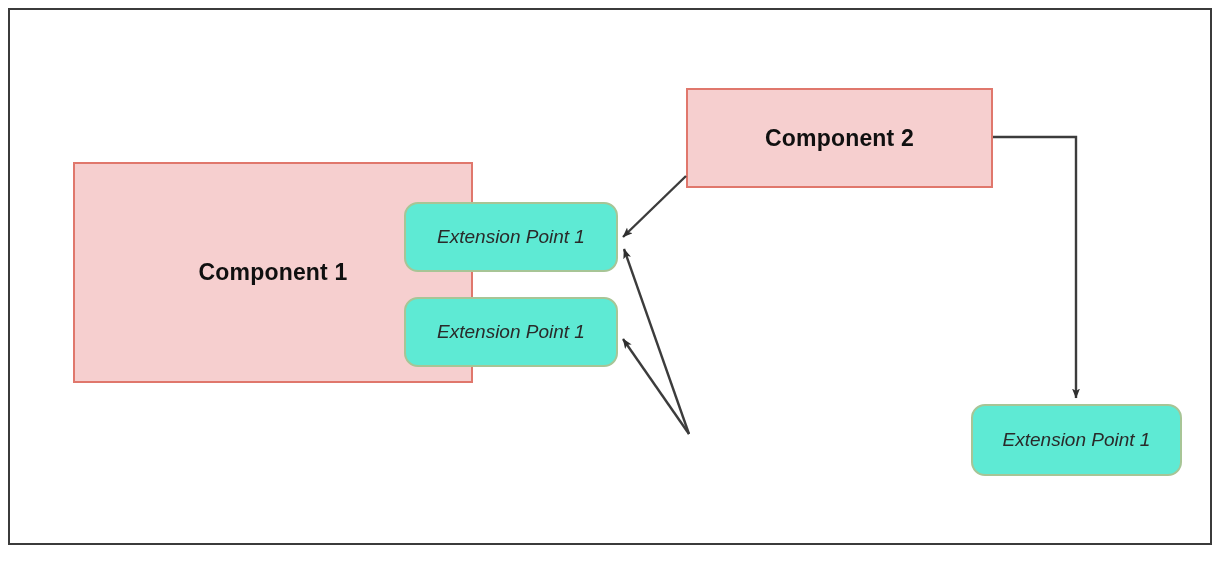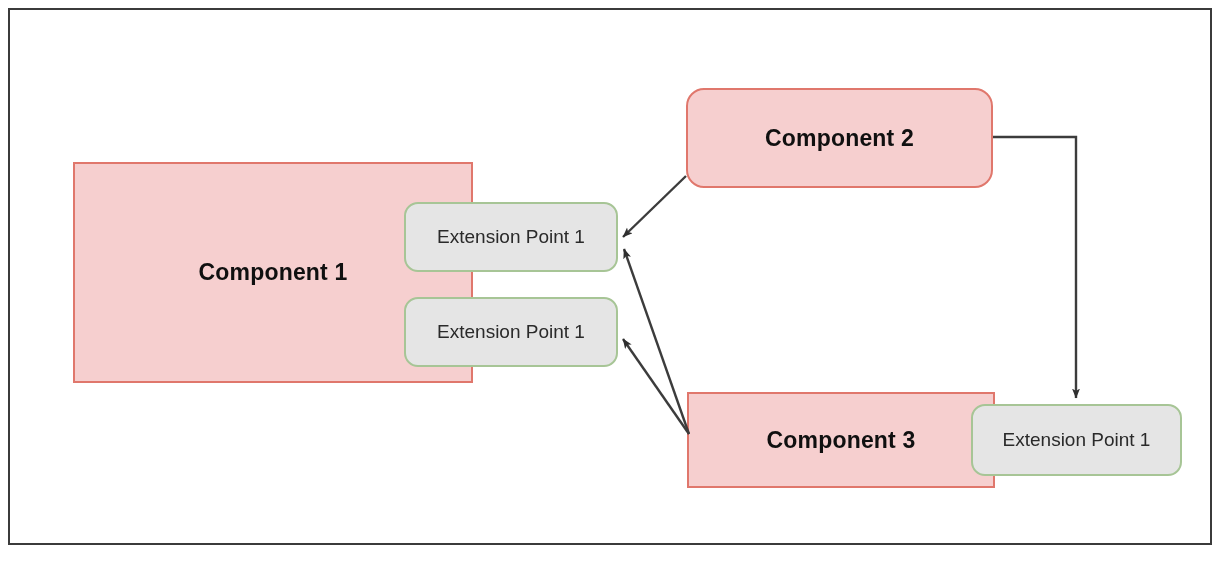--- a/index.html
+++ b/index.html
@@ -43,26 +43,27 @@
   }
   .component {
     background: #f6cfcf;
     border: 2px solid #e0776c;
     color: #101010;
     font-weight: bold;
     font-size: 23px;
     letter-spacing: 0.2px;
   }
   .extpoint {
-    background: #e5e5e5;
+    background: #5eead4;
     border: 2px solid #a7c596;
     border-radius: 14px;
     color: #2a2a2a;
     font-weight: normal;
     font-size: 19px;
+    font-style: italic;
   }
   .label {
     display: block;
     line-height: 1.15;
     white-space: nowrap;
   }
   svg.edges {
     position: absolute;
     left: 0;
     top: 0;
@@ -93,27 +94,24 @@
 
       <polyline points="689,434 623,339" fill="none" stroke="#3c3c3c" stroke-width="2.4" marker-end="url(#arrowhead)"></polyline>
 
       <polyline points="993,137 1076,137 1076,398" fill="none" stroke="#3c3c3c" stroke-width="2.4" marker-end="url(#arrowhead)"></polyline>
     </svg>
 
     <div class="node component" id="node-component-1" style="left: 73px; top: 162px; width: 400px; height: 221px;">
       <span class="label">Component 1</span>
     </div>
 
-    <div class="node component" id="node-component-2" style="left: 686px; top: 88px; width: 307px; height: 100px; border-radius: 18px;">
+    <div class="node component" id="node-component-2" style="left: 686px; top: 88px; width: 307px; height: 100px;">
       <span class="label">Component 2</span>
     </div>
 
-    <div class="node component" id="node-component-3" style="left: 687px; top: 392px; width: 308px; height: 96px;">
-      <span class="label">Component 3</span>
-    </div>
 
     <div class="node extpoint" id="node-extension-point-1a" style="left: 404px; top: 202px; width: 214px; height: 70px; z-index: 5;">
       <span class="label">Extension Point 1</span>
     </div>
 
     <div class="node extpoint" id="node-extension-point-1b" style="left: 404px; top: 297px; width: 214px; height: 70px; z-index: 5;">
       <span class="label">Extension Point 1</span>
     </div>
 
     <div class="node extpoint" id="node-extension-point-1c" style="left: 971px; top: 404px; width: 211px; height: 72px; z-index: 5;">

